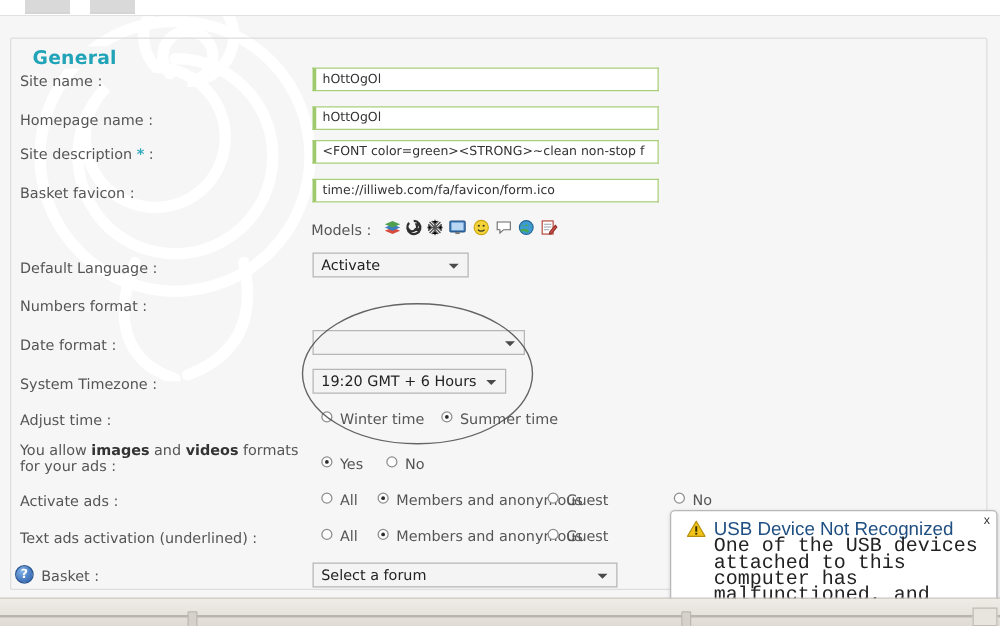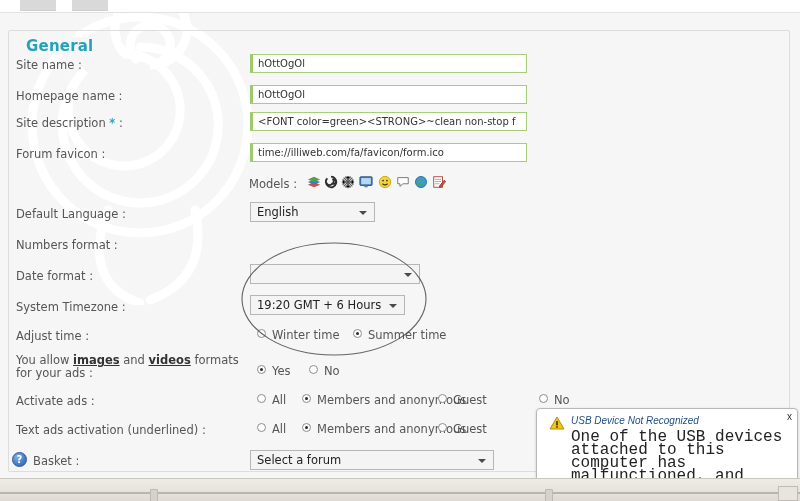--- a/index.html
+++ b/index.html
@@ -88,21 +88,21 @@
     width: 800px;
     height: 22px;
   }
   .lbl {
     position: absolute;
     left: 16px;
     color: #555555;
     font-size: 11.5px;
     white-space: nowrap;
   }
-  .lbl b { color: #333; font-weight: bold; text-decoration: underline; }
+  .lbl b { color: #333; font-weight: bold; }
   .lbl .star { color: #2fa8bd; font-weight: bold; }
 
   
   .ginput {
     position: absolute;
     left: 250px;
     width: 277px;
     height: 19px;
     background: #ffffff;
     border: 1px solid #a9ce7a;
@@ -207,25 +207,24 @@
     width: 262px; height: 80px;
     background: #ffffff;
     border: 1px solid #b8b8b8;
     border-radius: 4px;
     box-shadow: 0 1px 3px rgba(0,0,0,.18);
     box-sizing: border-box;
   }
   .balloon-title {
     position: absolute;
     left: 34px; top: 6px;
-    font-size: 10px;
+    font-size: 15px;
     color: #1f4f82;
     font-family: "Liberation Sans", sans-serif;
     white-space: nowrap;
-    font-style: italic;
   }
   .balloon-body {
     position: absolute;
     left: 34px; top: 22px;
     width: 216px;
     font-size: 16px;
     line-height: 13px;
     color: #222222;
     font-family: Liberation Mono, monospace;
   }
@@ -338,21 +337,21 @@
     </div>
 
     <div class="row" style="top:99px">
       <div class="lbl" style="top:4px">
         <span>Site description </span><span class="star">*</span><span> :</span>
       </div>
       <div class="ginput" style="top:0px">&lt;FONT color=green&gt;&lt;STRONG&gt;~clean non-stop f</div>
     </div>
 
     <div class="row" style="top:130px">
-      <div class="lbl" style="top:4px">Forum favicon :</div>
+      <div class="lbl" style="top:4px">Basket favicon :</div>
       <div class="ginput" style="top:0px">time://illiweb.com/fa/favicon/form.ico</div>
     </div>
 
     <div class="row" style="top:160px">
       <div class="models-label" style="top:4px">Models :</div>
 
       <svg class="micon" style="left:307px; top:2px" viewBox="0 0 16 16">
         <path d="M1 11 L8 8 L15 11 L8 14 Z" fill="#d94b3b"></path>
         <path d="M1 8 L8 5 L15 8 L8 11 Z" fill="#3a7ec4"></path>
         <path d="M1 5 L8 2 L15 5 L8 8 Z" fill="#4fa04f"></path>
@@ -395,21 +394,21 @@
       <svg class="micon" style="left:432px; top:2px" viewBox="0 0 16 16">
         <rect x="2" y="2" width="10" height="12" fill="#ffffff" stroke="#b03a2e"></rect>
         <path d="M3.5 5 h7 M3.5 7.5 h7 M3.5 10 h5" stroke="#9aa2aa" stroke-width="1"></path>
         <path d="M9 12 L14 6 L15.5 7.5 L10.5 13.5 L8.6 14 Z" fill="#d9534f" stroke="#8c2f26"></path>
       </svg>
     </div>
 
     <div class="row" style="top:190px">
       <div class="lbl" style="top:4px">Default Language :</div>
       <div class="sel" style="left:250px; top:-1px; width:125px">
-        <span>English</span>
+        <span>Activate</span>
         <span class="arrow"></span>
       </div>
     </div>
 
     <div class="row" style="top:221px">
       <div class="lbl" style="top:4px">Numbers format :</div>
     </div>
 
     <div class="row" style="top:252px">
       <div class="lbl" style="top:4px">Date format :</div>

